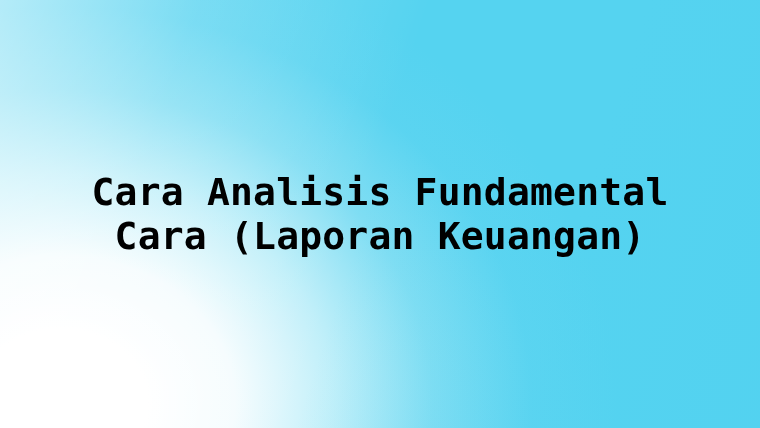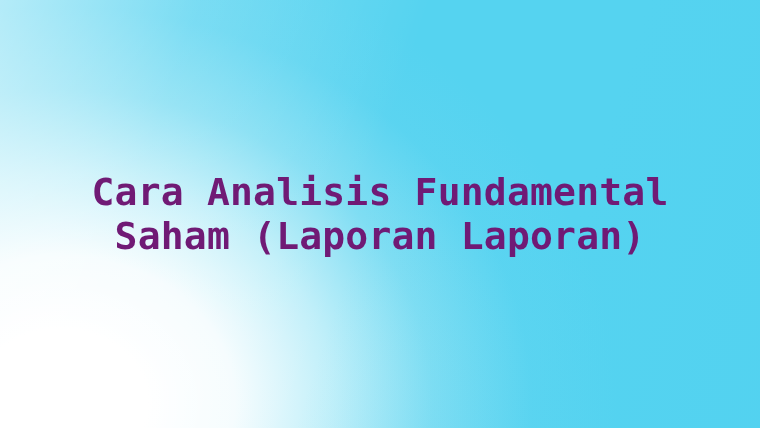--- a/index.html
+++ b/index.html
@@ -58,21 +58,21 @@
     pointer-events: none;
   }
 
   
   .headline {
     position: relative;
     z-index: 2;
     margin: 0;
     padding: 0 40px;
     text-align: center;
-    color: #701a75;
+    color: #000000;
     font-family: "DejaVu Sans Mono", monospace;
     font-size: 38px;
     font-weight: 700;
     line-height: 1.16;
     letter-spacing: 0.2px;
     white-space: nowrap;
   }
 
   .headline-line {
     display: block;
@@ -82,16 +82,16 @@
 <body>
 
 <div class="title-card">
 
   <div class="gradient-wash-primary"></div>
 
   <div class="gradient-wash-secondary"></div>
 
   <h1 class="headline">
     <span class="headline-line">Cara Analisis Fundamental</span>
-    <span class="headline-line">Saham (Laporan Laporan)</span>
+    <span class="headline-line">Cara (Laporan Keuangan)</span>
   </h1>
 
 </div>
 
 </body></html>

